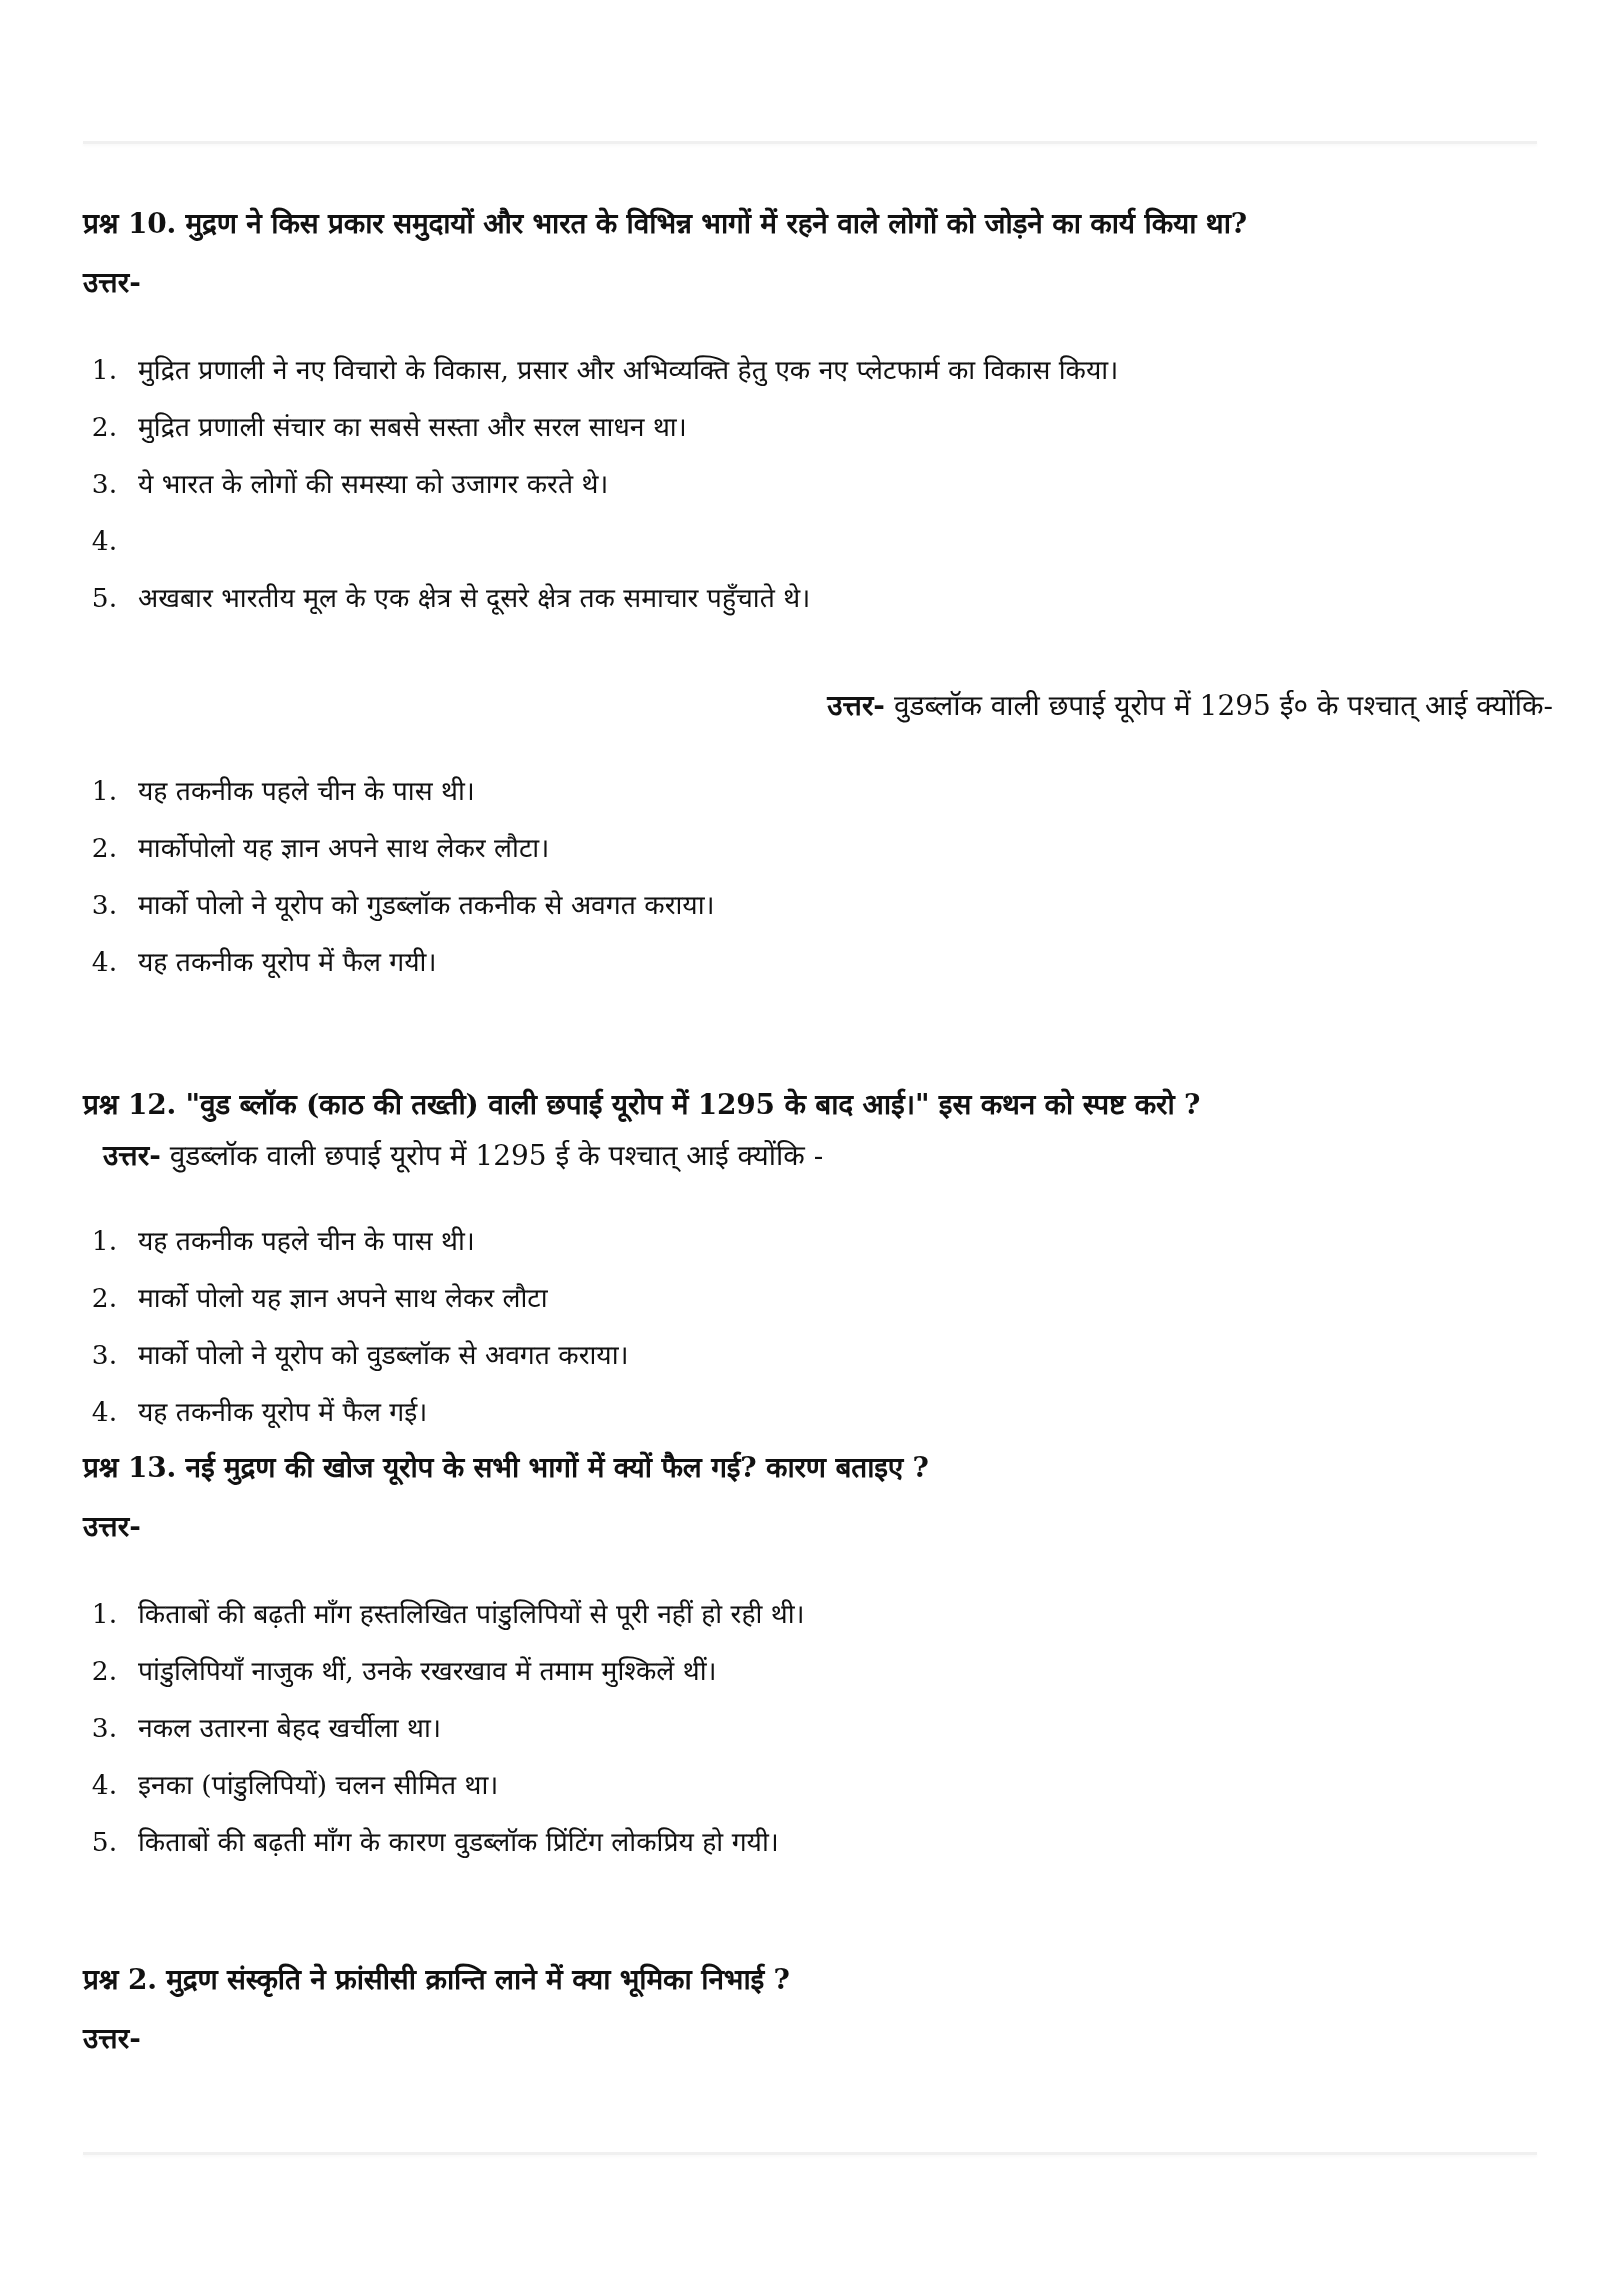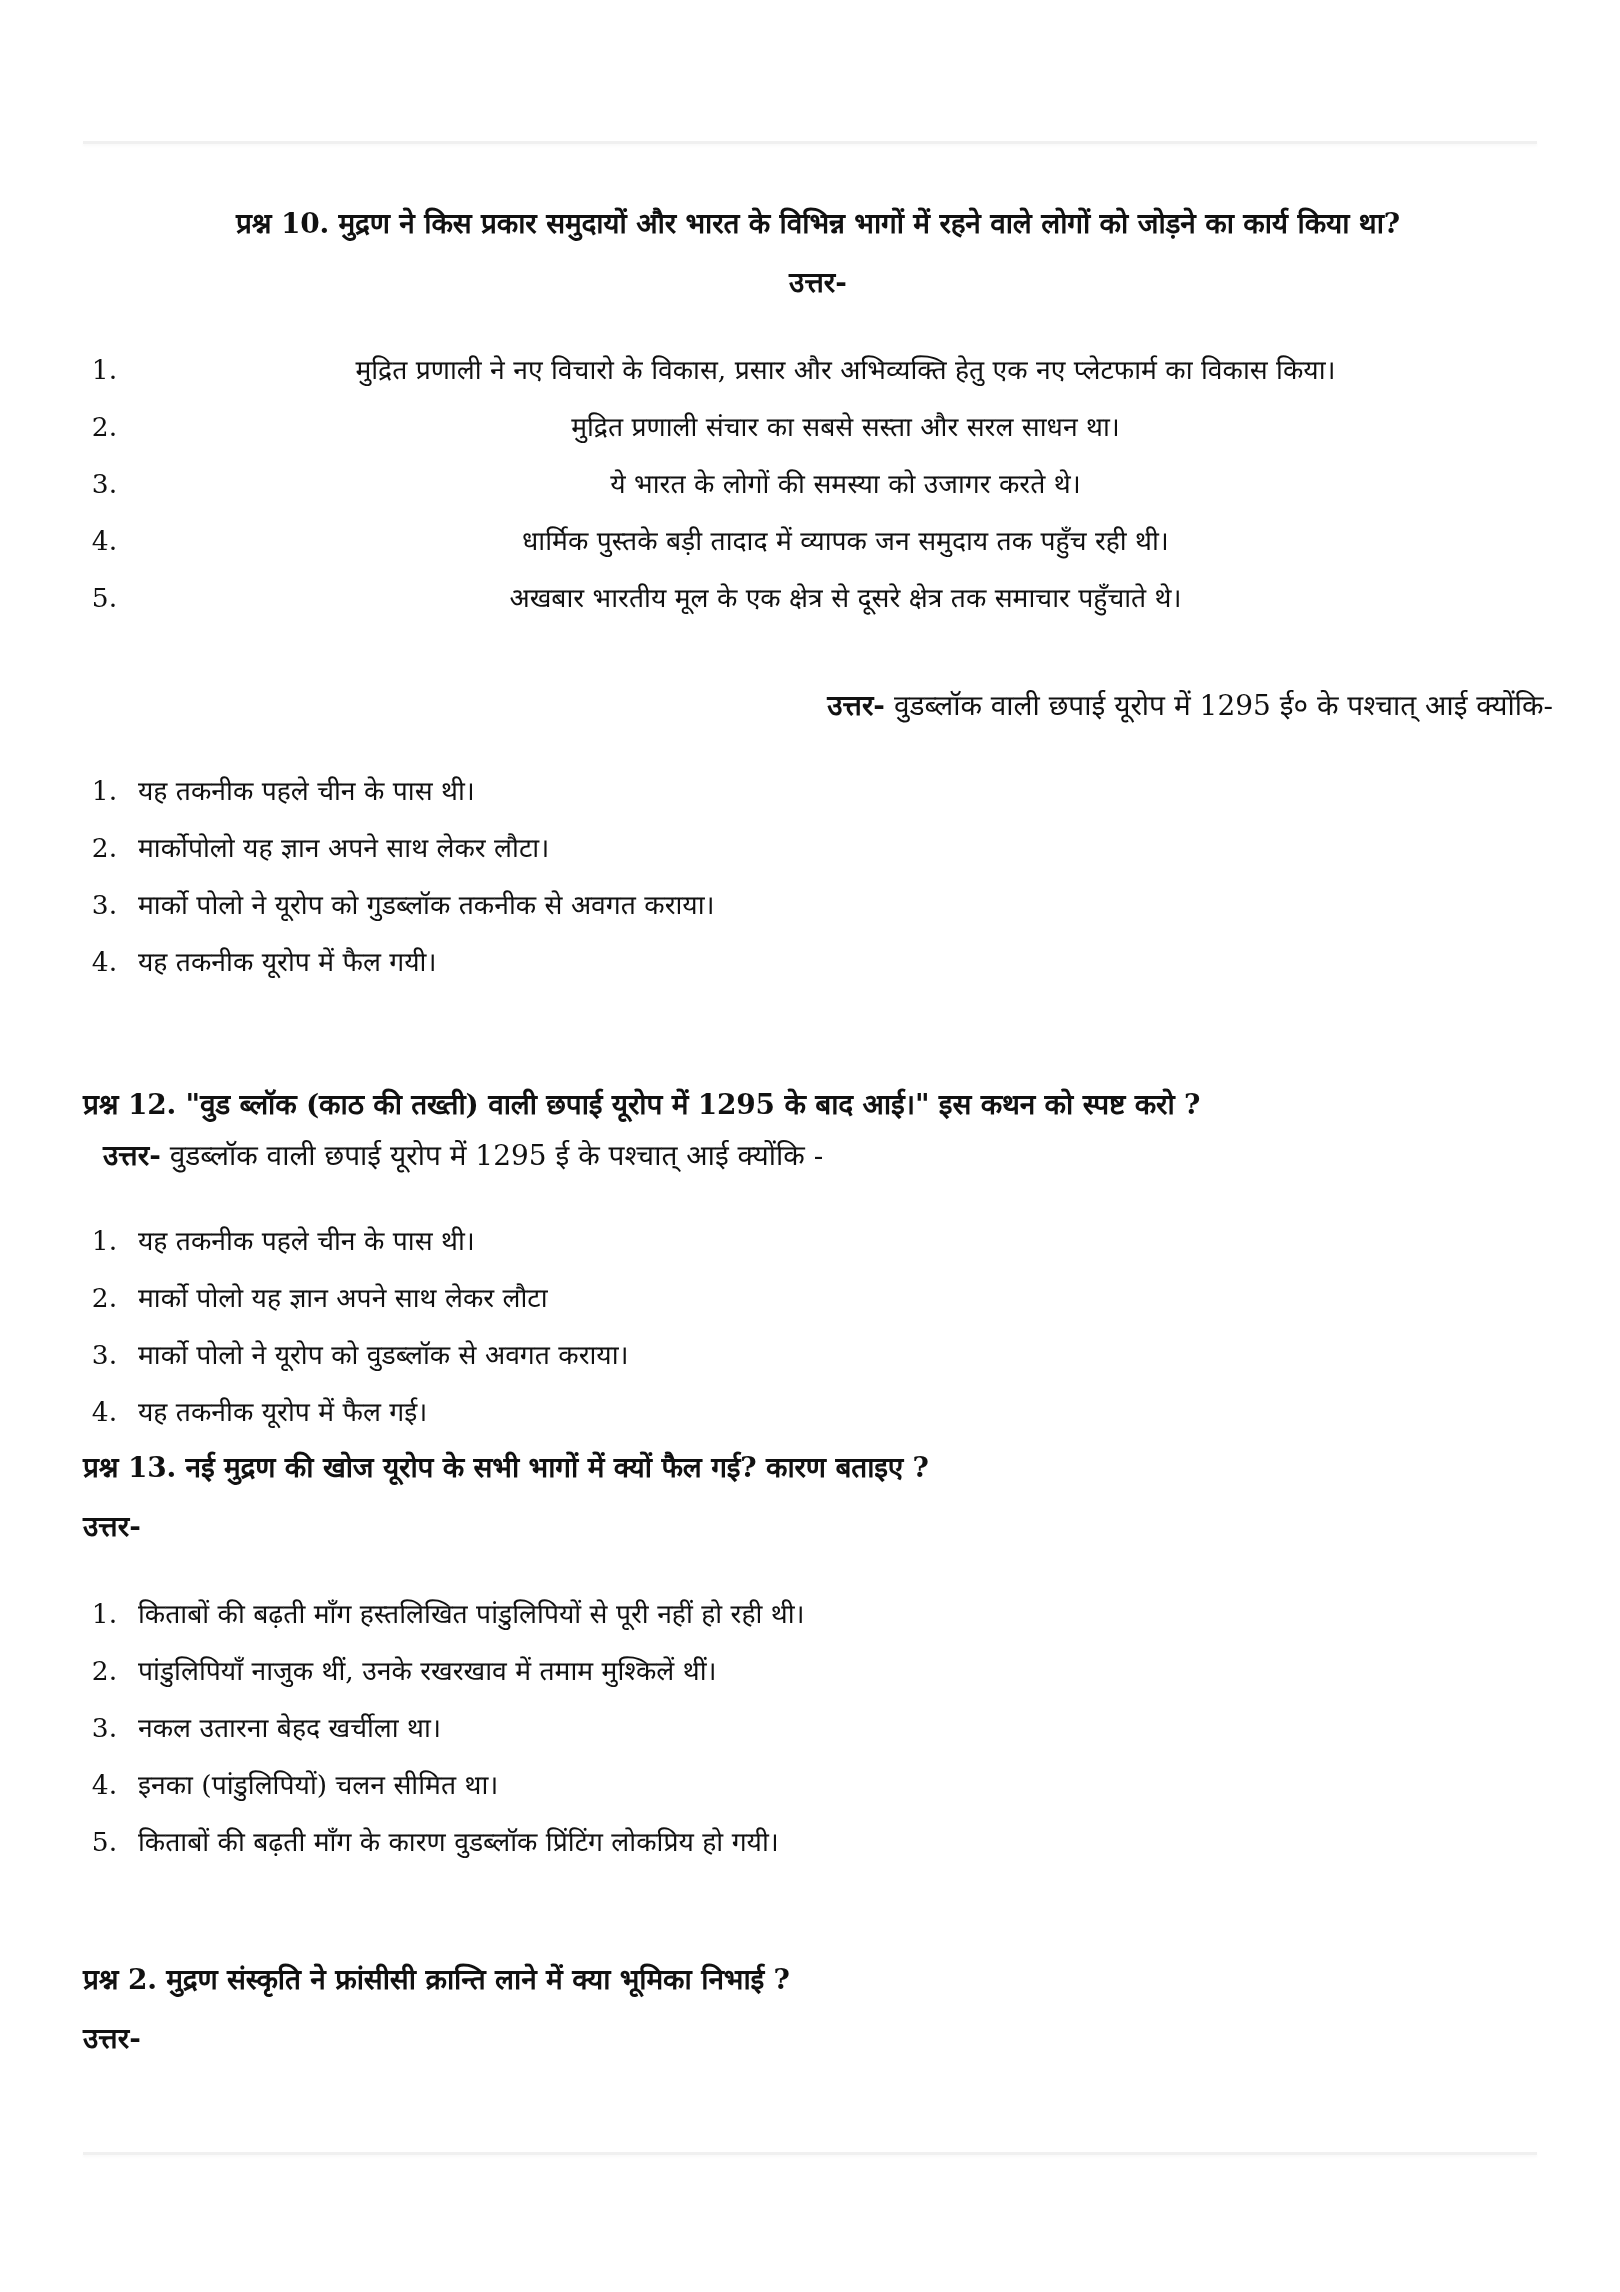--- a/index.html
+++ b/index.html
@@ -73,30 +73,30 @@
       top: 0;
     }
   </style>
 </head>
 <body>
 
 <div class="divider top"></div>
 
 <div class="content">
 
-  <section class="qblock" style="top:204px;text-align:center;">
+  <section class="qblock" style="top:204px;">
     <p class="question">प्रश्न 10. मुद्रण ने किस प्रकार समुदायों और भारत के विभिन्न भागों में रहने वाले लोगों को जोड़ने का कार्य किया था?</p>
     <p class="answer">
       <span class="label">उत्तर-</span><span></span>
     </p>
     <ol class="points" style="margin-top:39px;">
       <li><span class="num">1.</span><span>मुद्रित प्रणाली ने नए विचारो के विकास, प्रसार और अभिव्यक्ति हेतु एक नए प्लेटफार्म का विकास किया।</span></li>
       <li><span class="num">2.</span><span>मुद्रित प्रणाली संचार का सबसे सस्ता और सरल साधन था।</span></li>
       <li><span class="num">3.</span><span>ये भारत के लोगों की समस्या को उजागर करते थे।</span></li>
-      <li><span class="num">4.</span><span>धार्मिक पुस्तके बड़ी तादाद में व्यापक जन समुदाय तक पहुँच रही थी।</span></li>
+      <li><span class="num">4.</span></li>
       <li><span class="num">5.</span><span>अखबार भारतीय मूल के एक क्षेत्र से दूसरे क्षेत्र तक समाचार पहुँचाते थे।</span></li>
     </ol>
   </section>
 
   <section class="qblock" style="top:674px;">
     <p class="answer" style="margin-top:11.8px;text-align:right;">
       <span class="label">उत्तर-</span><span> वुडब्लॉक वाली छपाई यूरोप में 1295 ई० के पश्चात् आई क्योंकि-</span>
     </p>
     <ol class="points" style="margin-top:37px;">
       <li><span class="num">1.</span><span>यह तकनीक पहले चीन के पास थी।</span></li>

